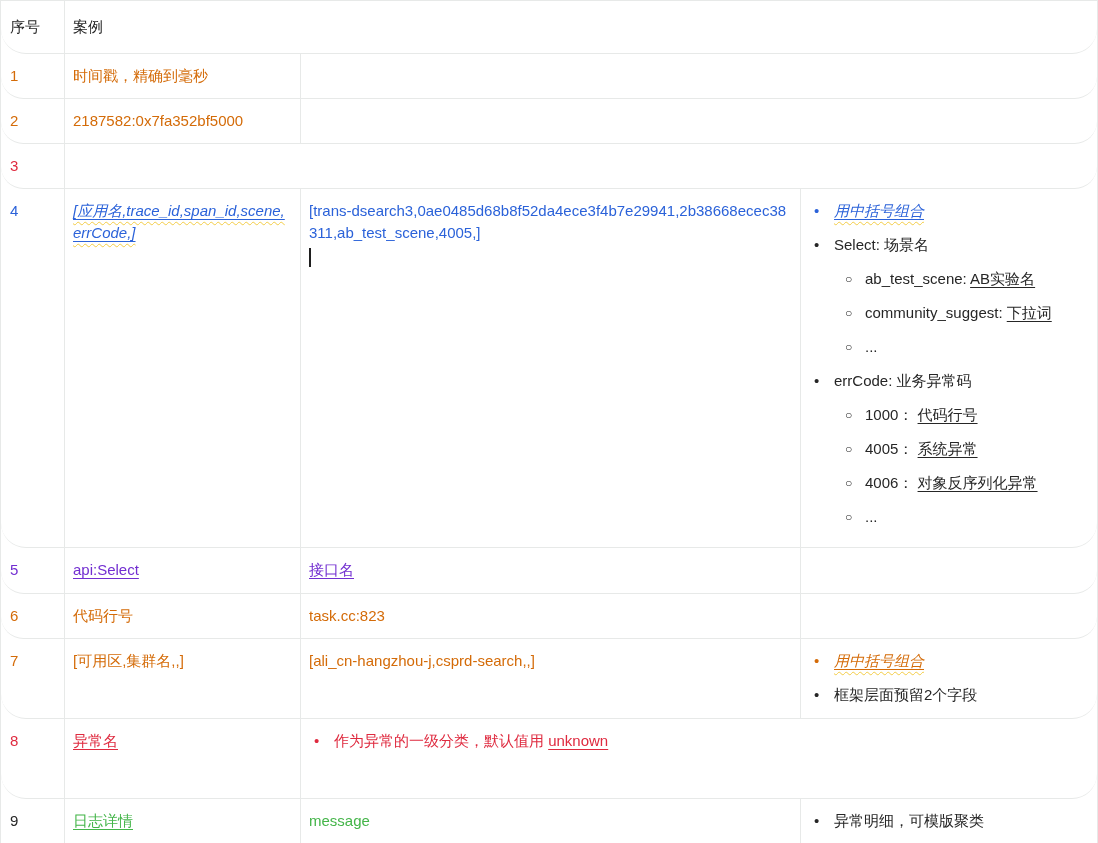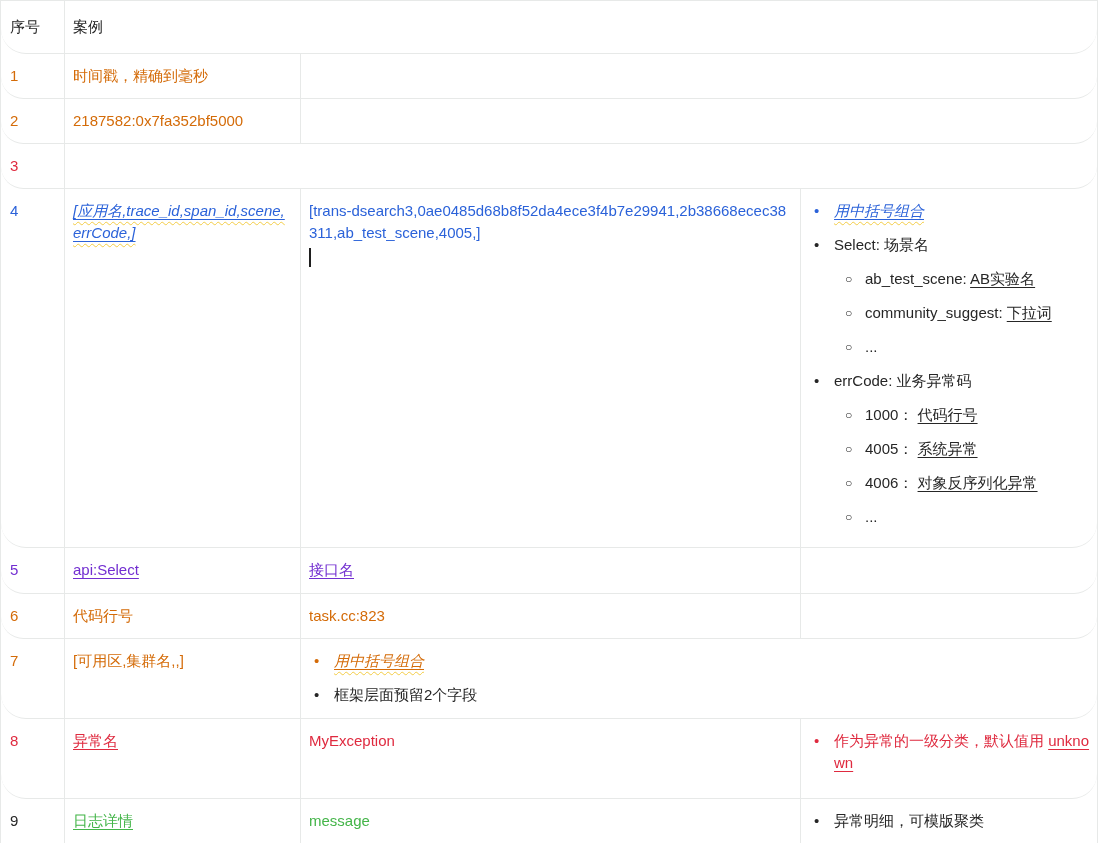--- a/index.html
+++ b/index.html
@@ -168,36 +168,36 @@
   <div class="row h45">
     <div class="cell c-no t-orange"><span>6</span></div>
     <div class="cell t-orange"><span>代码行号</span></div>
     <div class="cell t-orange"><span>task.cc:823</span></div>
     <div class="cell c-note"></div>
   </div>
 
   <div class="row h80">
     <div class="cell c-no t-orange"><span>7</span></div>
     <div class="cell t-orange"><span>[可用区,集群名,,]</span></div>
+    <div class="cell t-orange"><span>[ali_cn-hangzhou-j,csprd-search,,]</span></div>
     <div class="cell c-note">
       <div class="note l1 t-orange">
         <span class="marker">•</span>
         <span class="ntext"><span class="wavy"><span class="u">用中括号组合</span></span></span>
       </div>
       <div class="note l1 t-plain">
         <span class="marker">•</span>
         <span class="ntext">框架层面预留2个字段</span>
       </div>
     </div>
   </div>
 
   <div class="row h80">
     <div class="cell c-no t-red"><span>8</span></div>
     <div class="cell t-red"><span class="u">异常名</span></div>
-    <div class="cell t-red"><span>MyException</span></div>
     <div class="cell c-note">
       <div class="note l1 t-red">
         <span class="marker">•</span>
         <span class="ntext"><span>作为异常的一级分类，默认值用 </span><span class="u">unknown</span></span>
       </div>
     </div>
   </div>
 
   <div class="row h47">
     <div class="cell c-no t-plain"><span>9</span></div>

